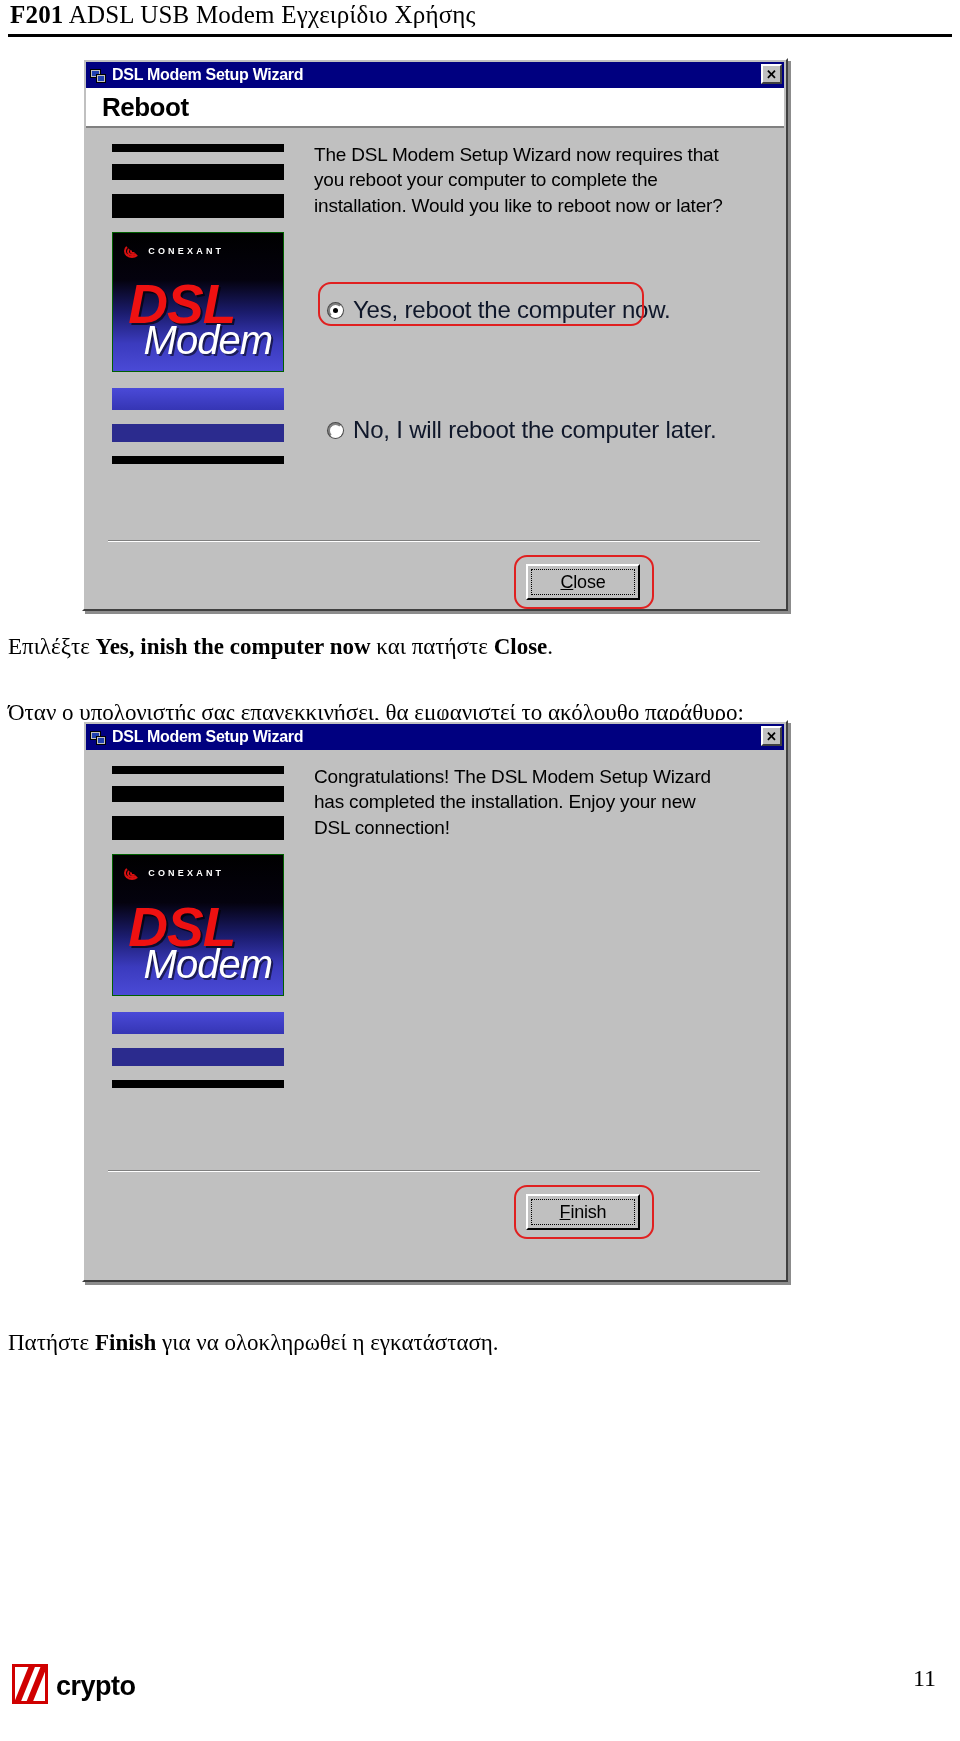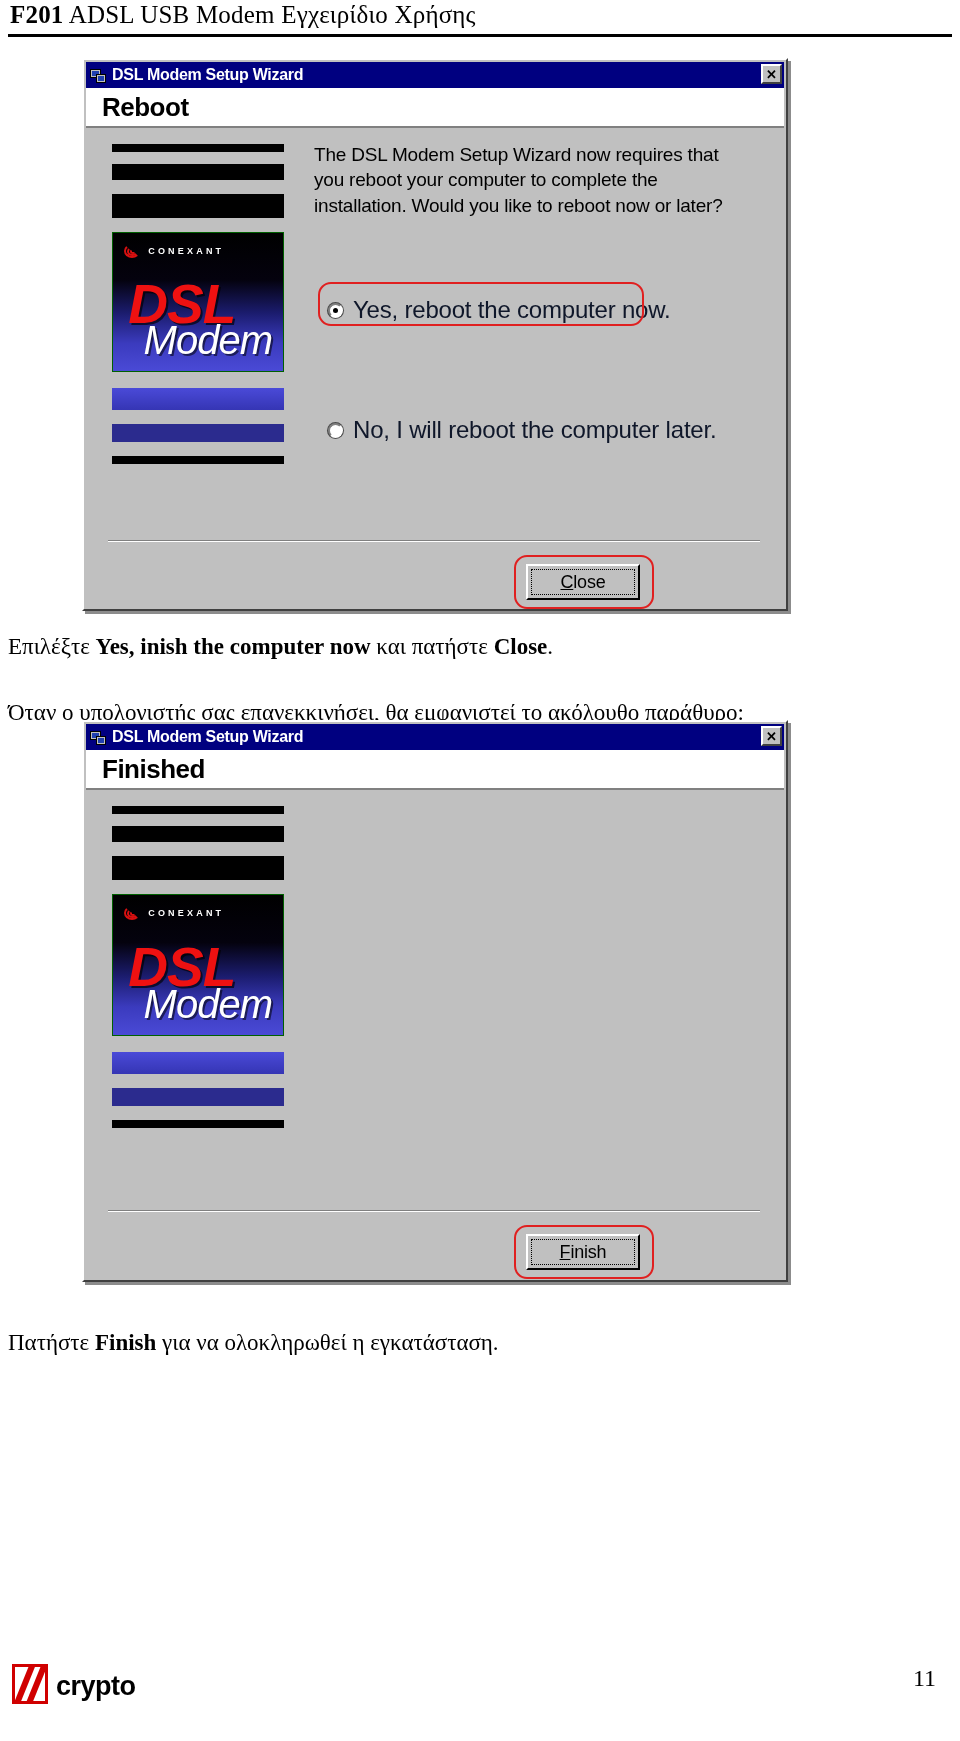--- a/index.html
+++ b/index.html
@@ -410,23 +410,20 @@
 
   <div class="titlebar">
     <div class="title-ico">
       <span class="m1"></span>
         <span class="m2"></span>
     </div>
     <div class="title-text">DSL Modem Setup Wizard</div>
     <div class="close-box">✕</div>
   </div>
 
-  <div class="headerband">
-    <div class="step">Finished</div>
-  </div>
 
   <div class="dlgbody" style="height:480px;">
 
     <div class="banner" style="left:22px; top:14px; width:176px; height:450px;">
       <div class="bar black" style="left:4px; top:2px;  width:172px; height:8px;"></div>
       <div class="bar black" style="left:4px; top:22px; width:172px; height:16px;"></div>
       <div class="bar black" style="left:4px; top:52px; width:172px; height:24px;"></div>
 
       <div class="logo" style="left:4px; top:90px; width:172px; height:142px;">
         <div class="conexant-row">
@@ -439,20 +436,21 @@
         </div>
         <div class="dsl">DSL</div>
         <div class="modem">Modem</div>
       </div>
 
       <div class="bar" style="left:4px; top:248px; width:172px; height:22px; background:linear-gradient(to bottom,#4a4ad8,#3535b4);"></div>
       <div class="bar" style="left:4px; top:284px; width:172px; height:18px; background:#2b2b8e;"></div>
       <div class="bar black" style="left:4px; top:316px; width:172px; height:8px;"></div>
     </div>
 
+    <div class="bodytext" style="left:228px; top:14px; width:412px;">Congratulations!  The DSL Modem Setup Wizard has completed the installation.  Enjoy your new DSL connection!</div>
 
     <div class="hrule" style="left:22px; top:420px; width:652px;"></div>
 
     <div class="btn" style="left:440px; top:444px; width:114px; height:36px;">
       <span class="focusring"></span>
       <span class="lbl"><u>F</u><span>inish</span></span>
     </div>
     <div class="annot" style="left:428px; top:435px; width:140px; height:54px;"></div>
   </div>
 </div>

